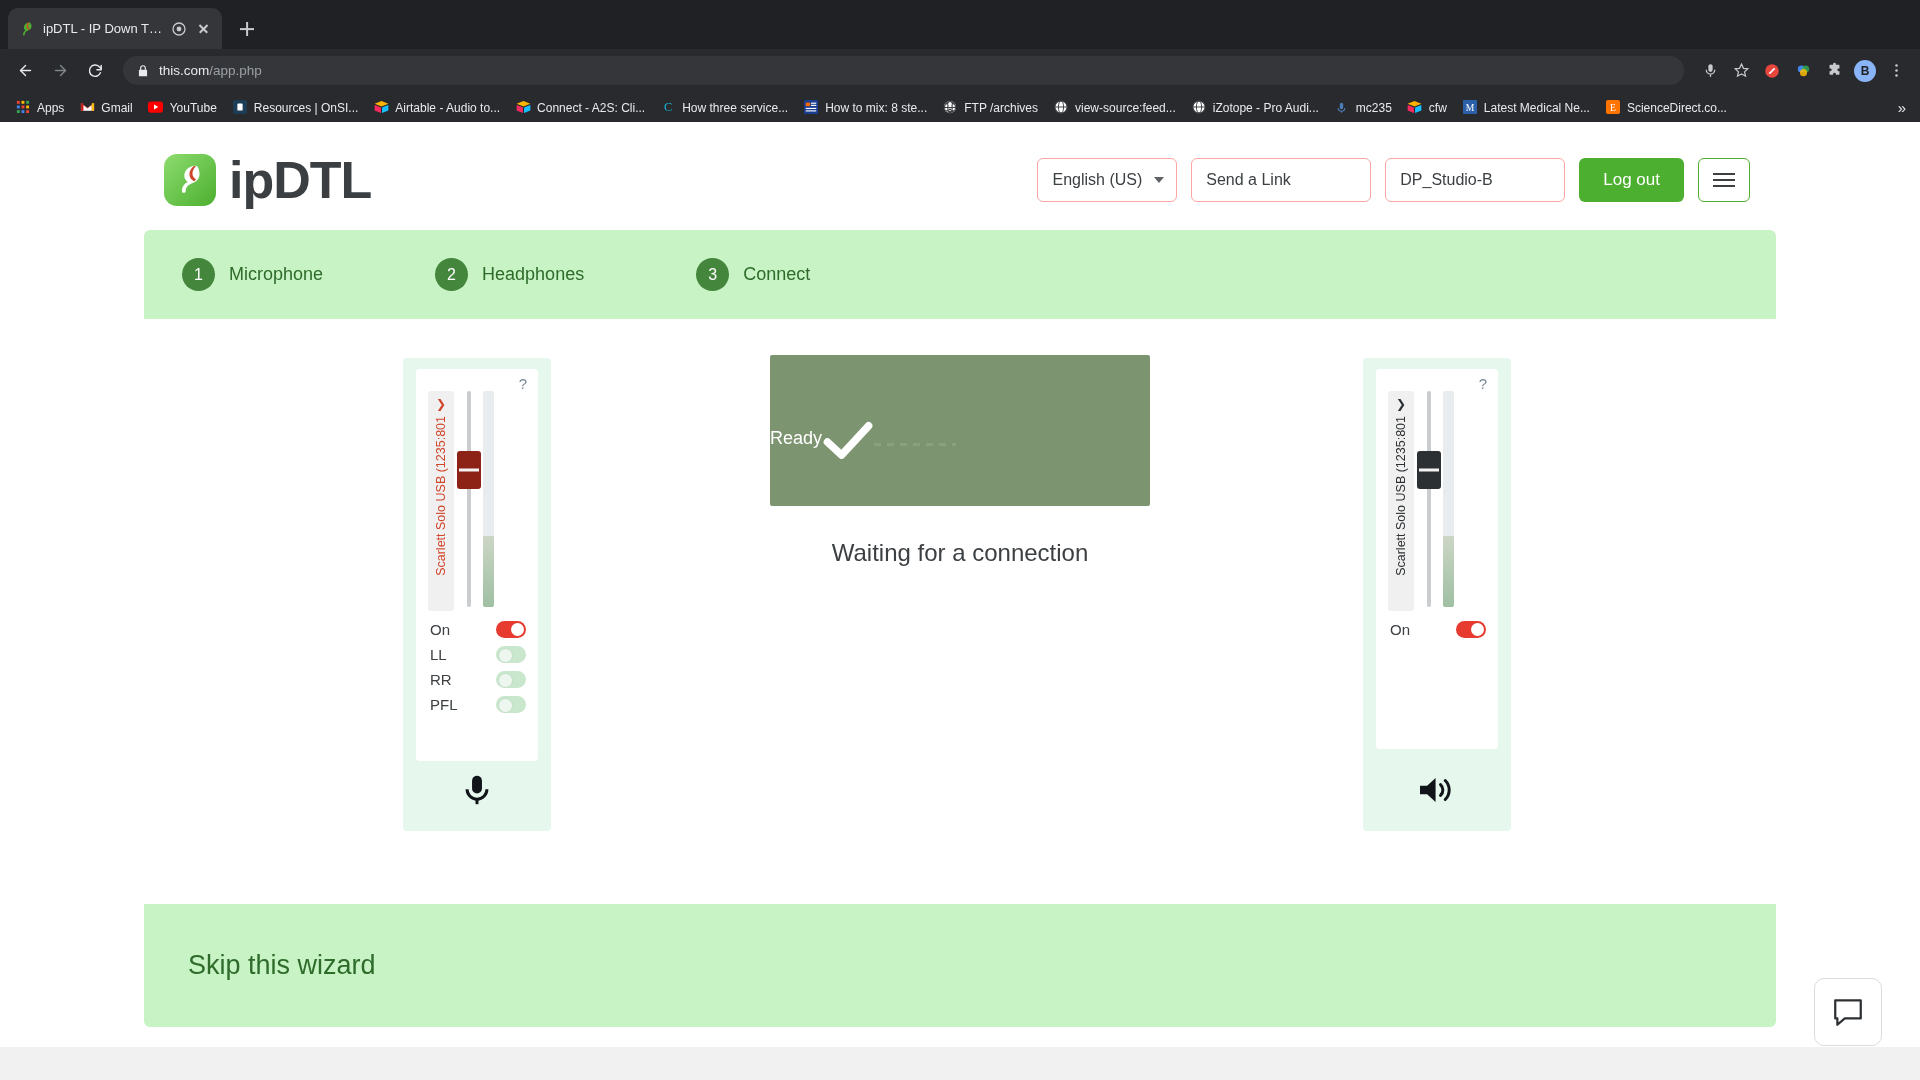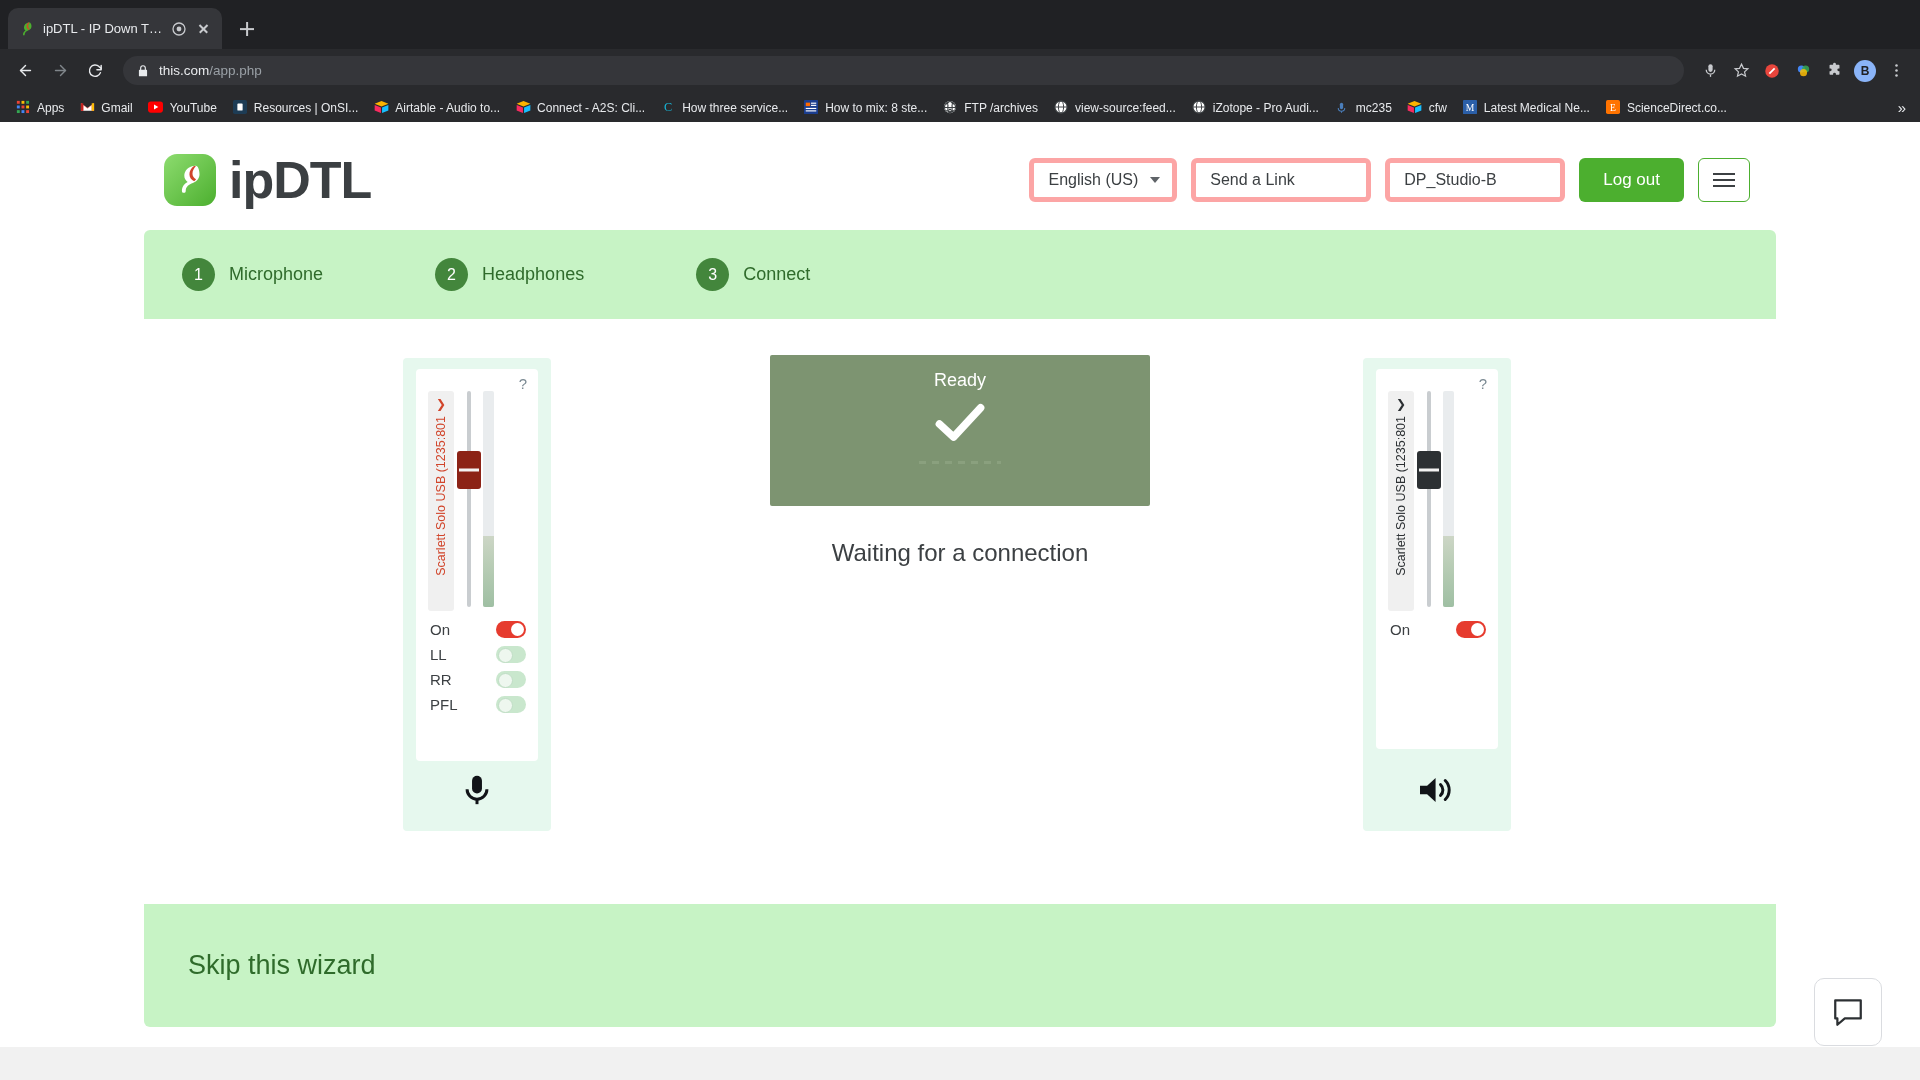--- a/index.html
+++ b/index.html
@@ -105,21 +105,21 @@
   .logo { display: flex; align-items: center; gap: 13px; }
   .logo-mark {
     width: 52px; height: 52px; border-radius: 13px;
     background: linear-gradient(135deg,#8ddc6f 0%,#4caf2f 100%);
     display: flex; align-items: center; justify-content: center;
   }
   .logo-text { font-size: 52px; font-weight: bold; color: #3b3f42; letter-spacing: -1px; }
 
   .header-controls { display: flex; align-items: center; gap: 14px; }
   .hc-select, .hc-input {
-    height: 44px; border: 5px solid #fca5a5; border-radius: 6px;
+    height: 44px; border: 1px solid #fca5a5; border-radius: 6px;
     background: #fff; font-size: 16px; color: #3c4043; padding: 0 14px;
     font-family: "Liberation Sans", sans-serif; display: flex; align-items: center;
   }
   .hc-select { position: relative; padding-right: 34px; }
   .hc-select .caret {
     position: absolute; right: 12px; top: 50%; transform: translateY(-50%);
     width: 0; height: 0; border-left: 5px solid transparent;
     border-right: 5px solid transparent; border-top: 6px solid #5f6368;
   }
   .hc-input-sendlink { width: 180px; }
@@ -248,21 +248,21 @@
     align-items: center; justify-content: center; height: 46px;
   }
 
   
   .center-col {
     position: absolute; left: 50%; transform: translateX(-50%); top: 36px;
     display: flex; flex-direction: column; align-items: center;
   }
   .status-box {
     width: 380px; height: 151px; background: #7d9471; border-radius: 2px;
-    display: flex; flex-direction: column; align-items: center;
+    display: flex; align-items: center;
     padding-top: 15px;
   }
   .status-title { color: #fff; font-size: 18px; }
   .status-check { margin-top: 10px; }
   .status-dashes {
     margin-top: 12px; width: 82px; height: 3px;
     background-image: repeating-linear-gradient(to right,#8aa07e 0 7px,transparent 7px 13px);
   }
   .status-sub {
     margin-top: 33px; font-size: 24px; color: #3c4043;

